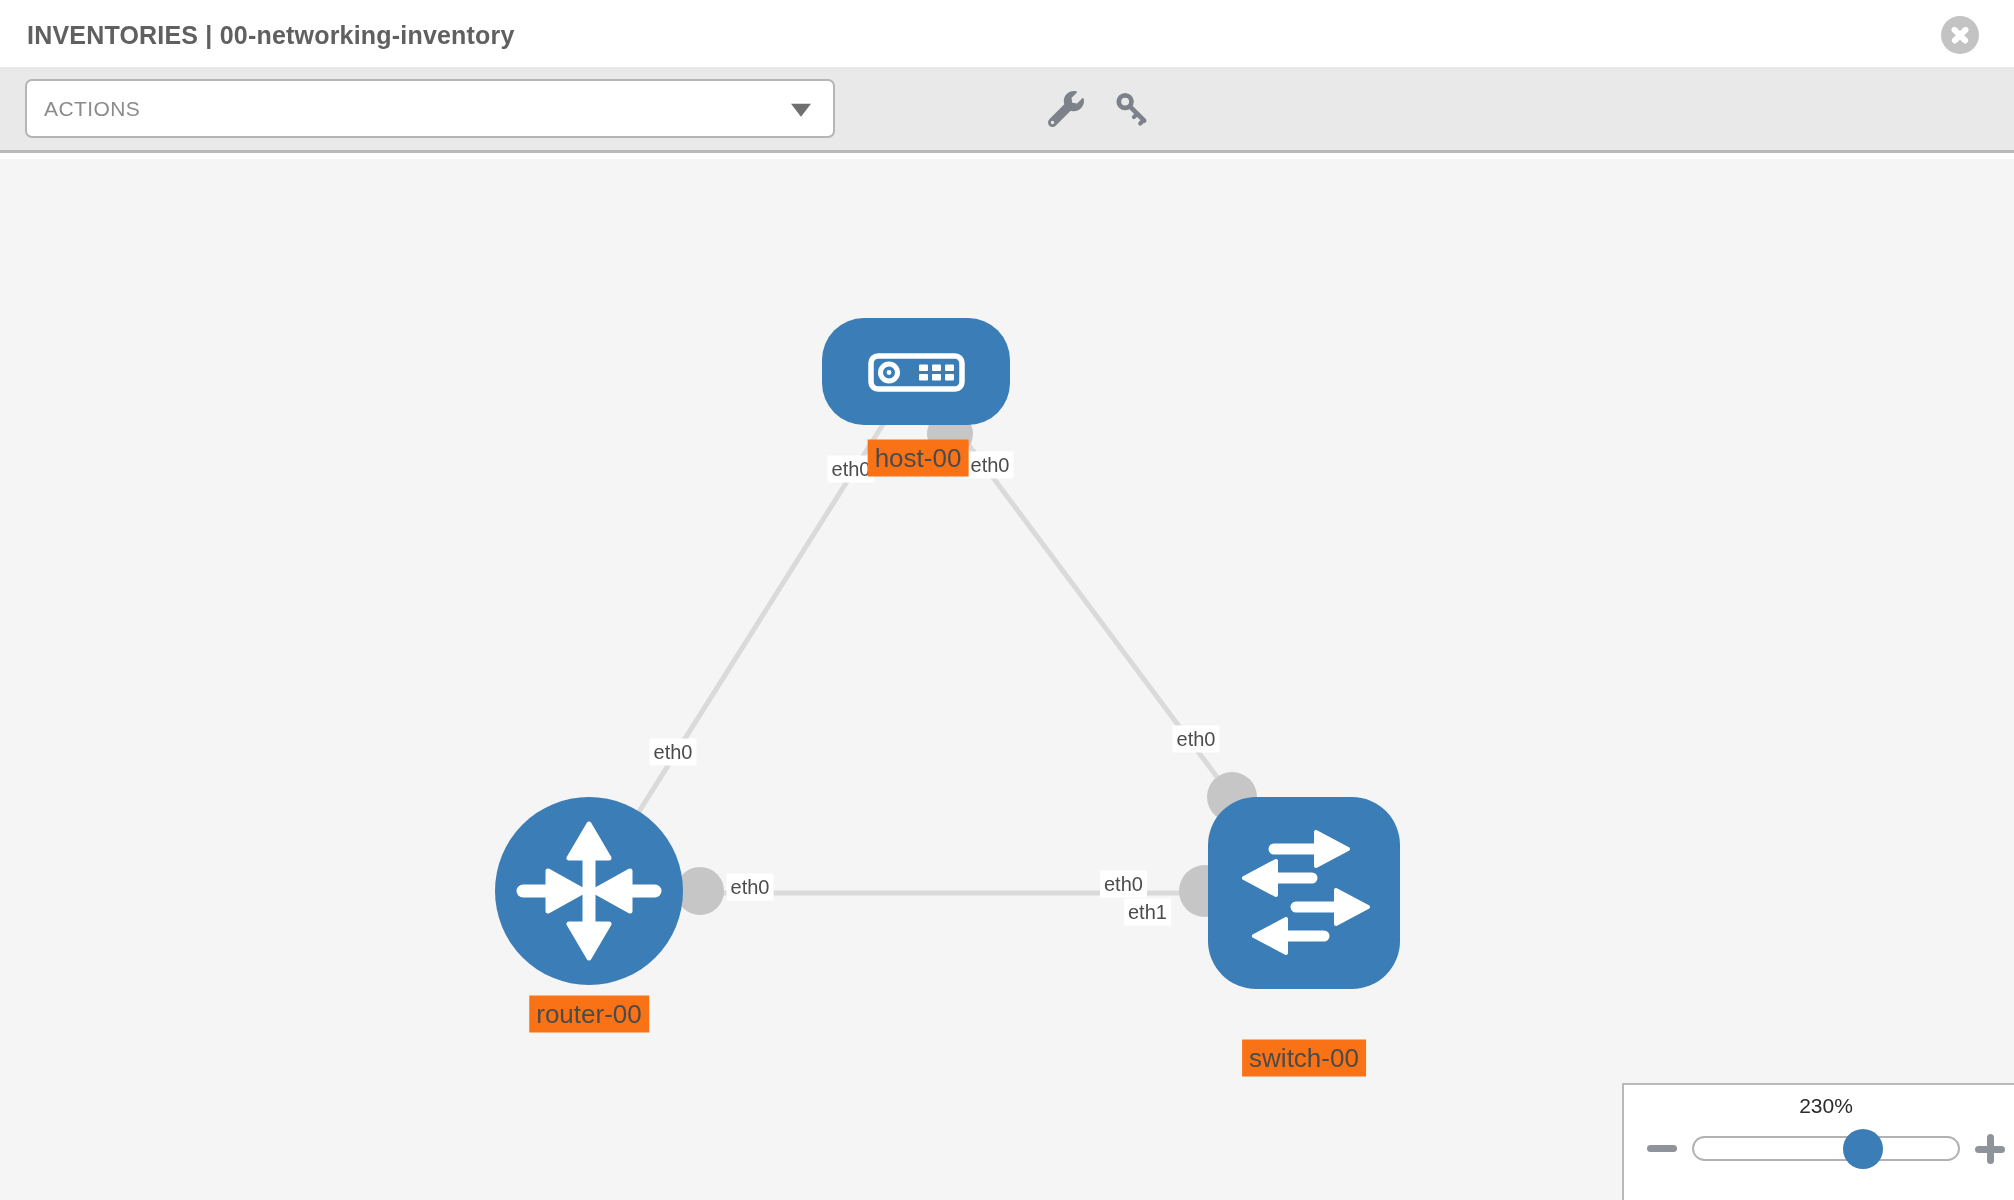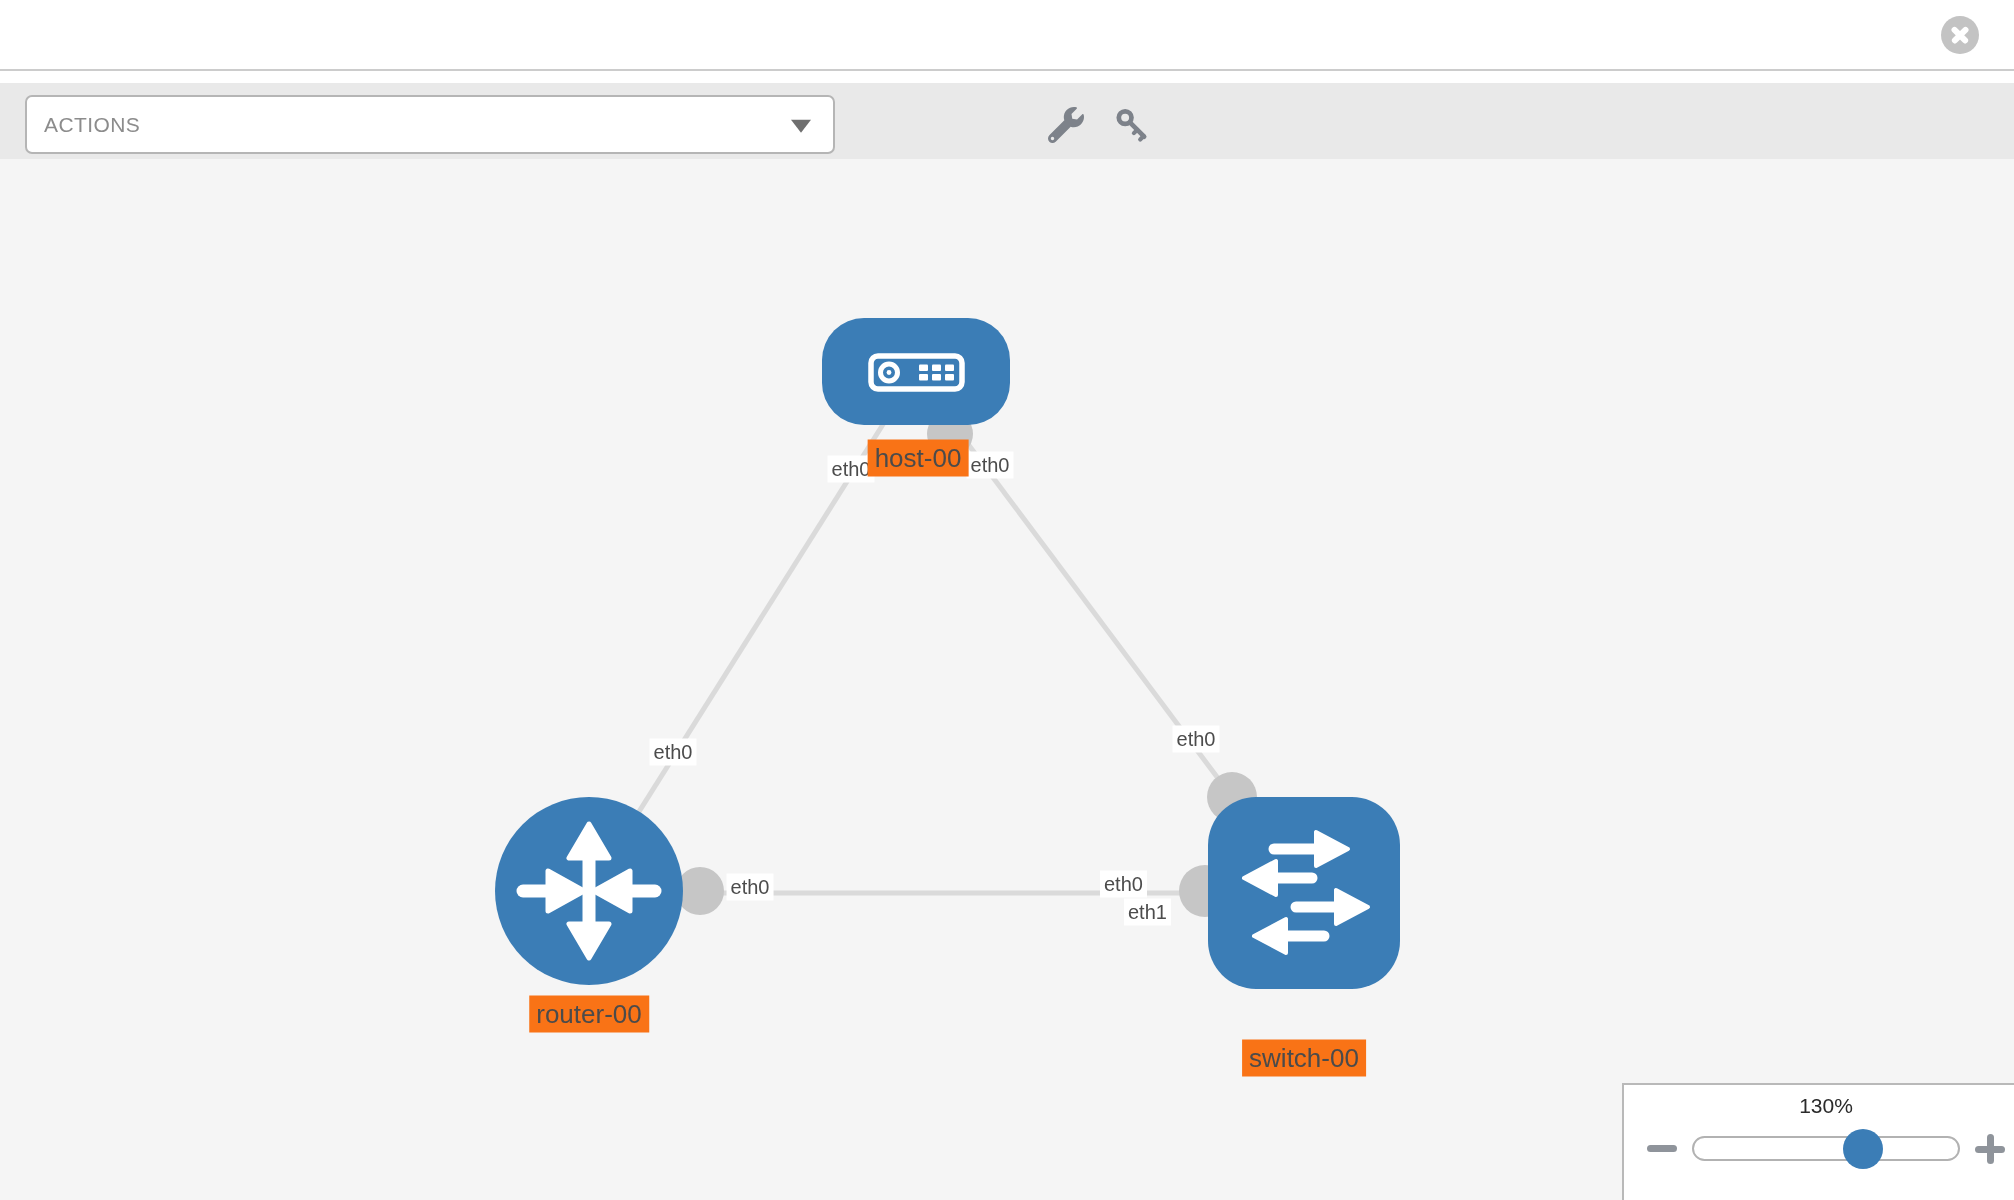--- a/index.html
+++ b/index.html
@@ -13,21 +13,21 @@
   .hdr{position:absolute;left:0;top:0;width:2014px;height:71px;background:#fff;border-bottom:2px solid #cccccc;}
   .hdr-title{position:absolute;left:27px;top:50%;transform:translateY(-50%);
     font-size:25px;font-weight:bold;color:#606060;letter-spacing:.2px;white-space:nowrap;}
   .close-btn{position:absolute;left:1941px;top:16px;width:38px;height:38px;border-radius:50%;
     background:#c3c3c3;cursor:pointer;}
   .close-btn .bar{position:absolute;left:50%;top:50%;width:21px;height:5.5px;border-radius:3px;background:#fff;}
   .close-btn .bar.a{transform:translate(-50%,-50%) rotate(45deg);}
   .close-btn .bar.b{transform:translate(-50%,-50%) rotate(-45deg);}
 
   
-  .toolbar{position:absolute;left:0;top:83px;width:2014px;height:86px;background:#e9e9e9;
+  .toolbar{position:absolute;left:0;top:67px;width:2014px;height:86px;background:#e9e9e9;
     border-bottom:3px solid #b9b9b9;}
   .select{position:absolute;top:12px;height:59px;background:#fff;border:2px solid #b5b5b5;border-radius:7px;}
   .select.actions{left:25px;width:810px;}
   .select.search{left:1186px;width:790px;}
   .select .lbl{position:absolute;left:17px;top:50%;transform:translateY(-50%);
     font-size:21px;color:#8c8c8c;letter-spacing:.4px;}
   .caret{position:absolute;right:22px;top:50%;transform:translateY(-40%);
     width:0;height:0;border-left:10px solid transparent;border-right:10px solid transparent;
     border-top:13px solid #6f6f6f;}
   .tool-btn{position:absolute;top:23px;width:40px;height:40px;background:transparent;border:0;padding:0;cursor:pointer;}
@@ -74,20 +74,21 @@
   .zoom-plus::after{content:"";position:absolute;left:12.5px;top:1px;width:7px;height:30px;border-radius:3.5px;background:#8f949b;}
   .zoom-track{position:absolute;left:68px;top:51px;width:268px;height:25px;border:2px solid #b2b2b2;
     border-radius:13px;background:#fff;cursor:pointer;}
   .zoom-handle{position:absolute;left:64%;top:50%;transform:translate(-50%,-50%);
     width:40px;height:40px;border-radius:50%;background:var(--node-blue,#3b7db6);cursor:grab;}
 </style>
 </head>
 <body>
 
 <div class="hdr">
+  <div class="hdr-title">INVENTORIES | 00-networking-inventory</div>
   <div class="close-btn">
     <span class="bar a"></span>
     <span class="bar b"></span>
   </div>
 </div>
 
 <div class="toolbar">
   <div class="select actions">
     <span class="lbl">ACTIONS</span>
     <span class="caret"></span>
@@ -171,21 +172,21 @@
   <span class="ilabel if-host-left">eth0</span>
   <span class="ilabel if-host-right">eth0</span>
   <span class="ilabel if-link-rh">eth0</span>
   <span class="ilabel if-link-sh">eth0</span>
   <span class="ilabel if-router-right">eth0</span>
   <span class="ilabel noctr if-switch-back">eth0</span>
   <span class="ilabel noctr if-switch-front">eth1</span>
 </div>
 
 <div class="zoom-panel">
-  <div class="zoom-value">130%</div>
+  <div class="zoom-value">230%</div>
   <button class="zoom-minus">
     <span></span>
   </button>
   <div class="zoom-track">
     <div class="zoom-handle"></div>
   </div>
   <button class="zoom-plus">
     <span></span>
   </button>
 </div>

